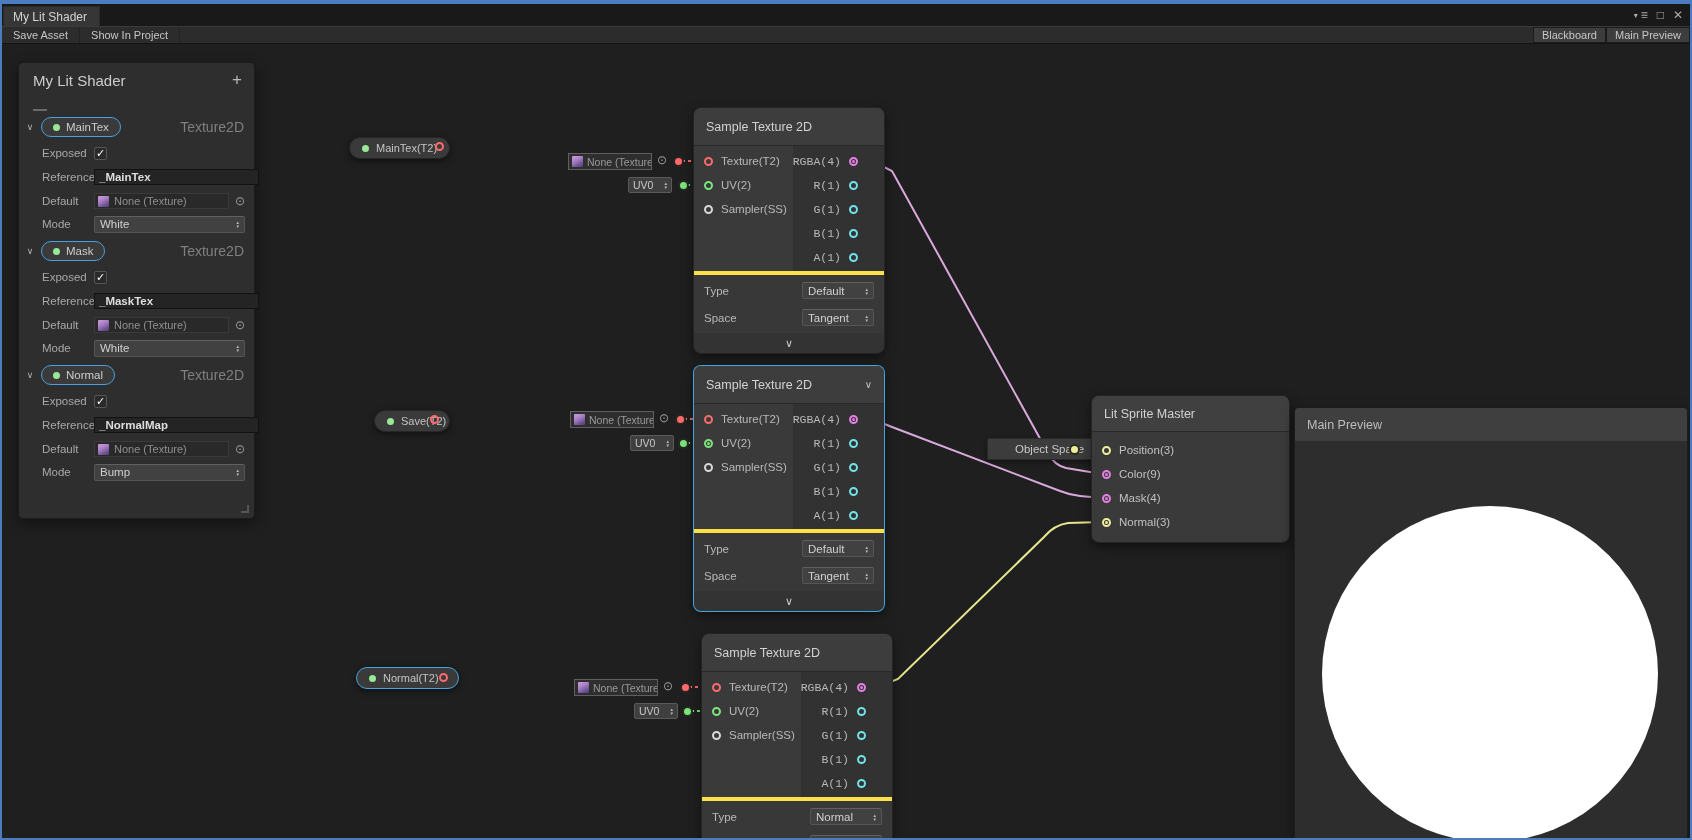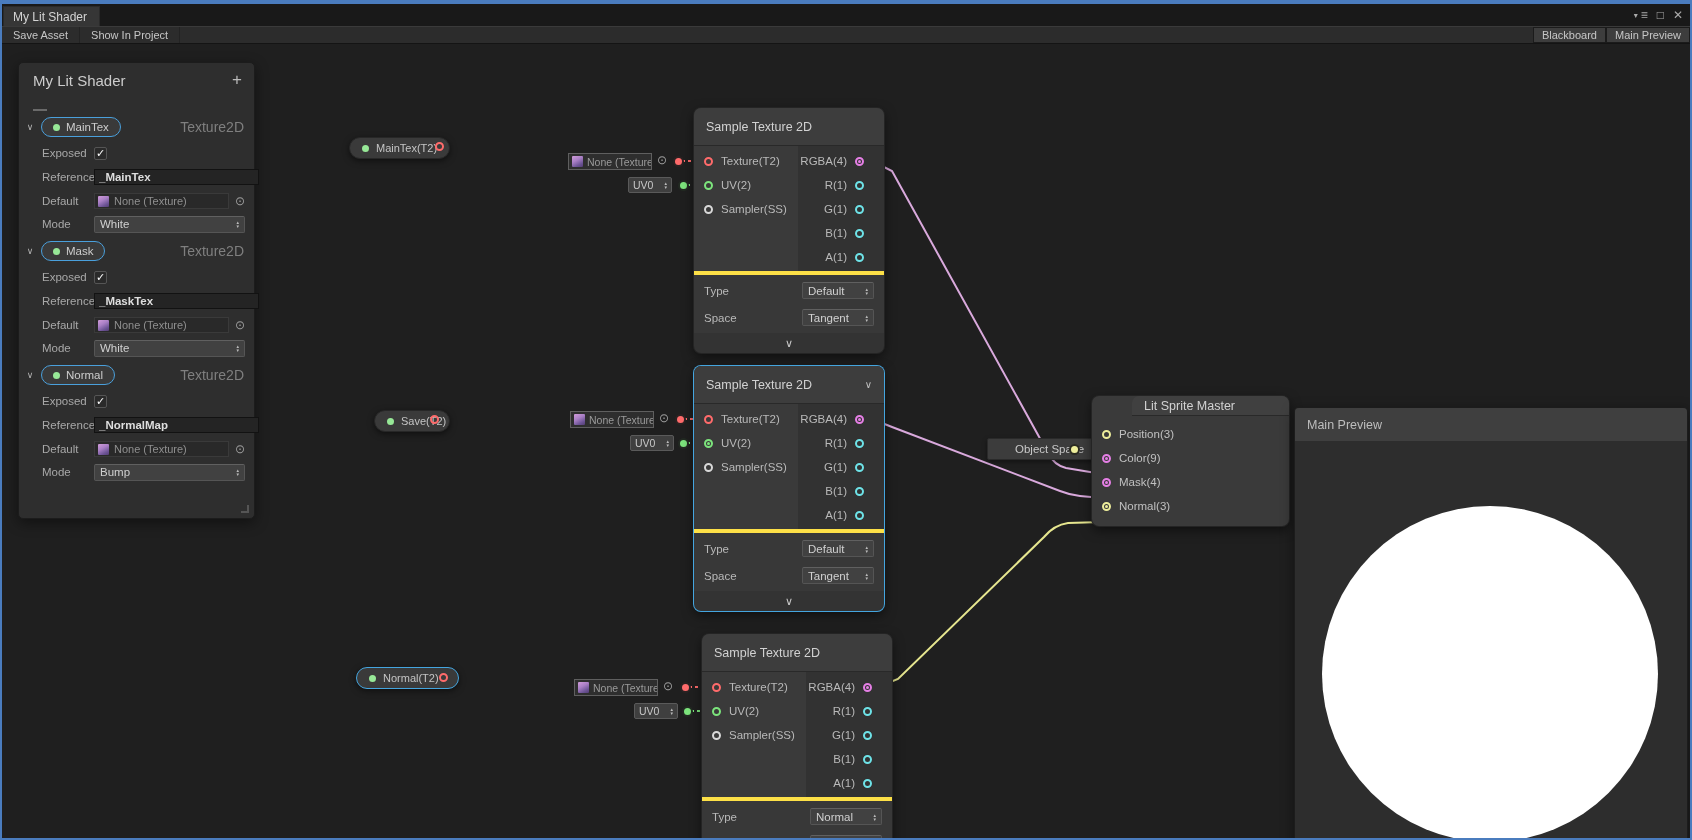--- a/index.html
+++ b/index.html
@@ -81,21 +81,21 @@
   .sample-node{position:absolute;width:190px;background:#333333;border-radius:7px;
     box-shadow:0 0 0 1px #242424,0 4px 12px rgba(0,0,0,.55);font-size:11.5px;color:#b9b9b9;}
   .sample-node.selected{box-shadow:0 0 0 1px #44a5df,0 4px 12px rgba(0,0,0,.55);}
   .node-hdr{height:38px;display:flex;align-items:center;justify-content:space-between;padding:0 12px;
     background:#3d3d3d;border-radius:7px 7px 0 0;color:#d2d2d2;font-size:12.5px;border-bottom:1px solid #292929;}
   .hdr-chev{color:#c0c0c0;font-size:10px;}
   .node-body{display:flex;height:125px;}
   .col-in{width:104px;background:#3a3a3a;padding-top:3px;}
   .col-out{flex:1;background:#323232;padding-top:3px;}
   .prow{height:24px;display:flex;align-items:center;gap:8px;padding-left:10px;}
-  .prow.out{justify-content:flex-end;padding-right:20px;padding-left:0;}
+  .prow.out{justify-content:flex-end;padding-right:26px;padding-left:0;font-family:Liberation Mono, monospace;}
   .node-ctrl{background:#383838;border-top:4px solid #fde047;padding:2px 10px;}
   .crow{height:27px;display:flex;align-items:center;justify-content:space-between;}
   .crow .dd{width:72px;}
   .chevbar{height:20px;display:flex;align-items:center;justify-content:center;color:#cccccc;font-size:11px;
     border-radius:0 0 7px 7px;}
   .master-node{position:absolute;width:197px;background:#3a3a3a;border-radius:7px;
     box-shadow:0 0 0 1px #242424,0 4px 12px rgba(0,0,0,.55);font-size:11.5px;color:#c0c0c0;}
   .master-node .node-hdr{background:#404040;}
   .master-body{padding:6px 0 8px 0;}
   .slot{position:absolute;height:17px;background:#2e2e2e;border:1px solid #5f5f5f;display:flex;align-items:center;
@@ -548,21 +548,21 @@
       </div>
 
     </div>
 
     <div class="objspace" style="left:985px;top:393px;">
       <span>Object Space</span>
     </div>
     <span class="portdot pd-yellow" style="left:1069px;top:401px;"></span>
 
     <div class="master-node" style="left:1090px;top:351px;">
-      <div class="node-hdr" style="height:20px;margin-left:40px;">
+      <div class="node-hdr" style="height:36px;">
           <span>Lit Sprite Master</span>
         </div>
       <div class="master-body">
         <div class="prow">
             <span class="ring r-yellow"></span>
             <span>Position(3)</span>
           </div>
         <div class="prow">
             <span class="ring r-pink">
               <span class="fill"></span>

